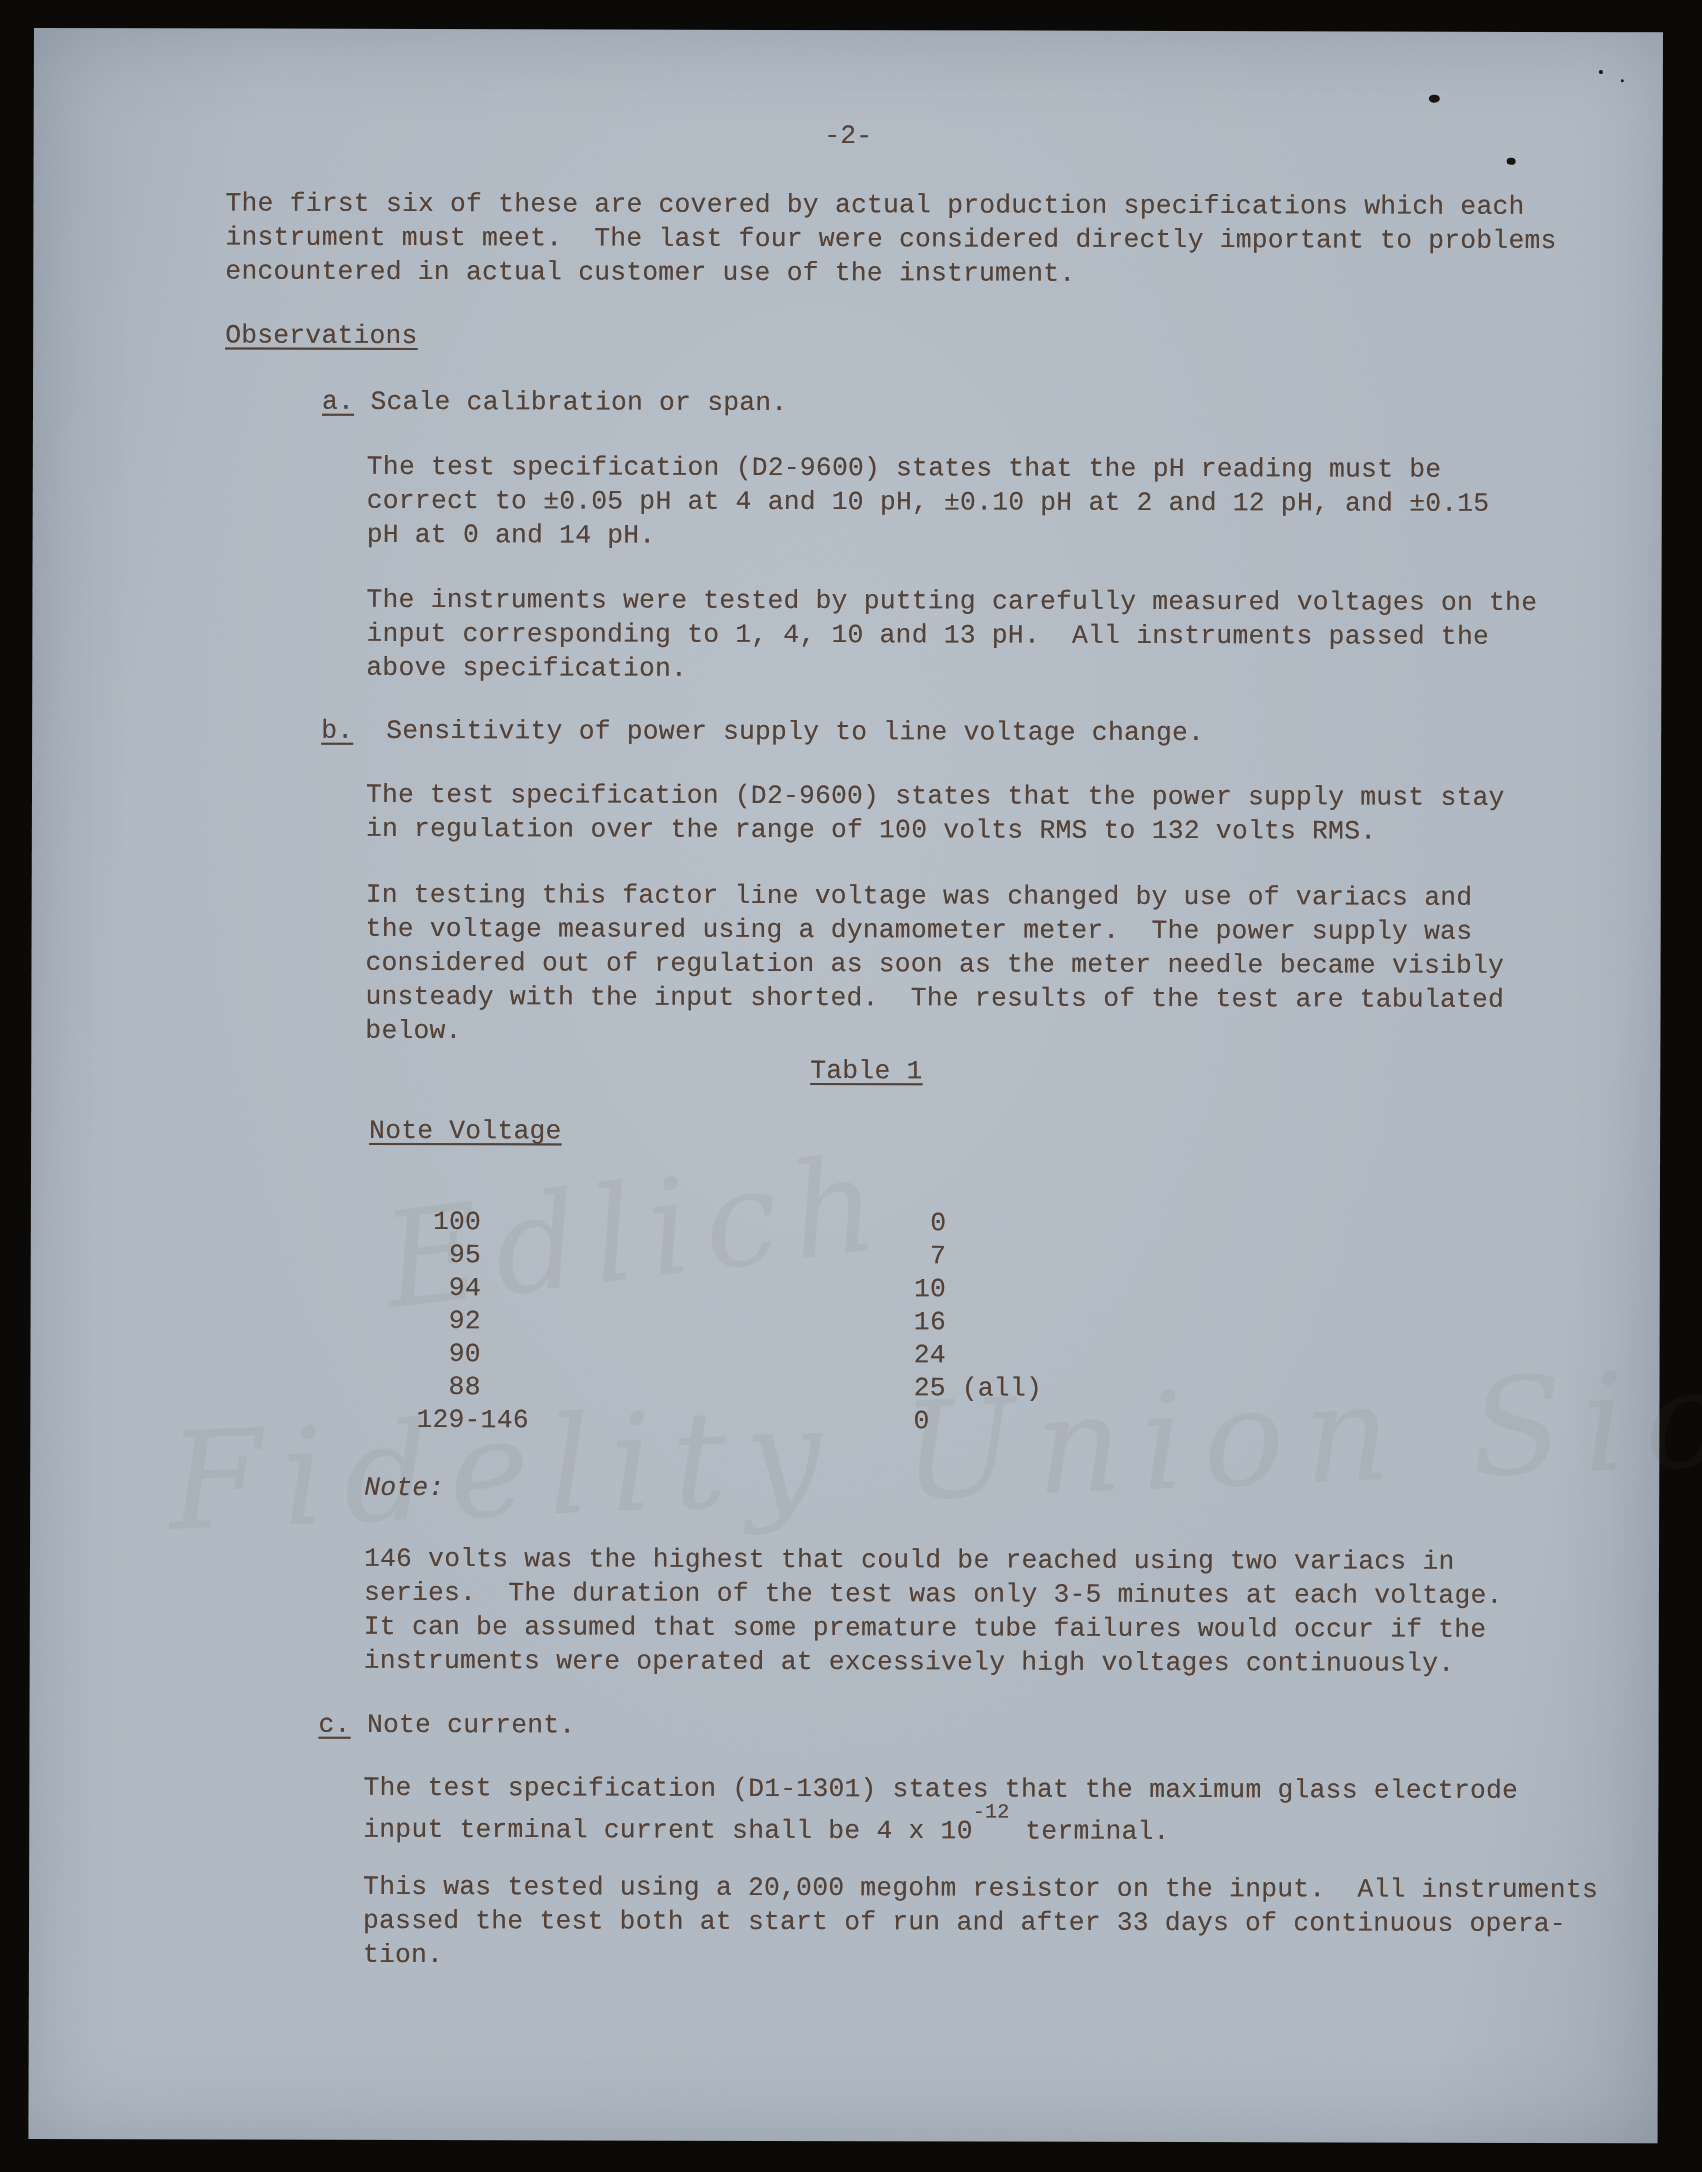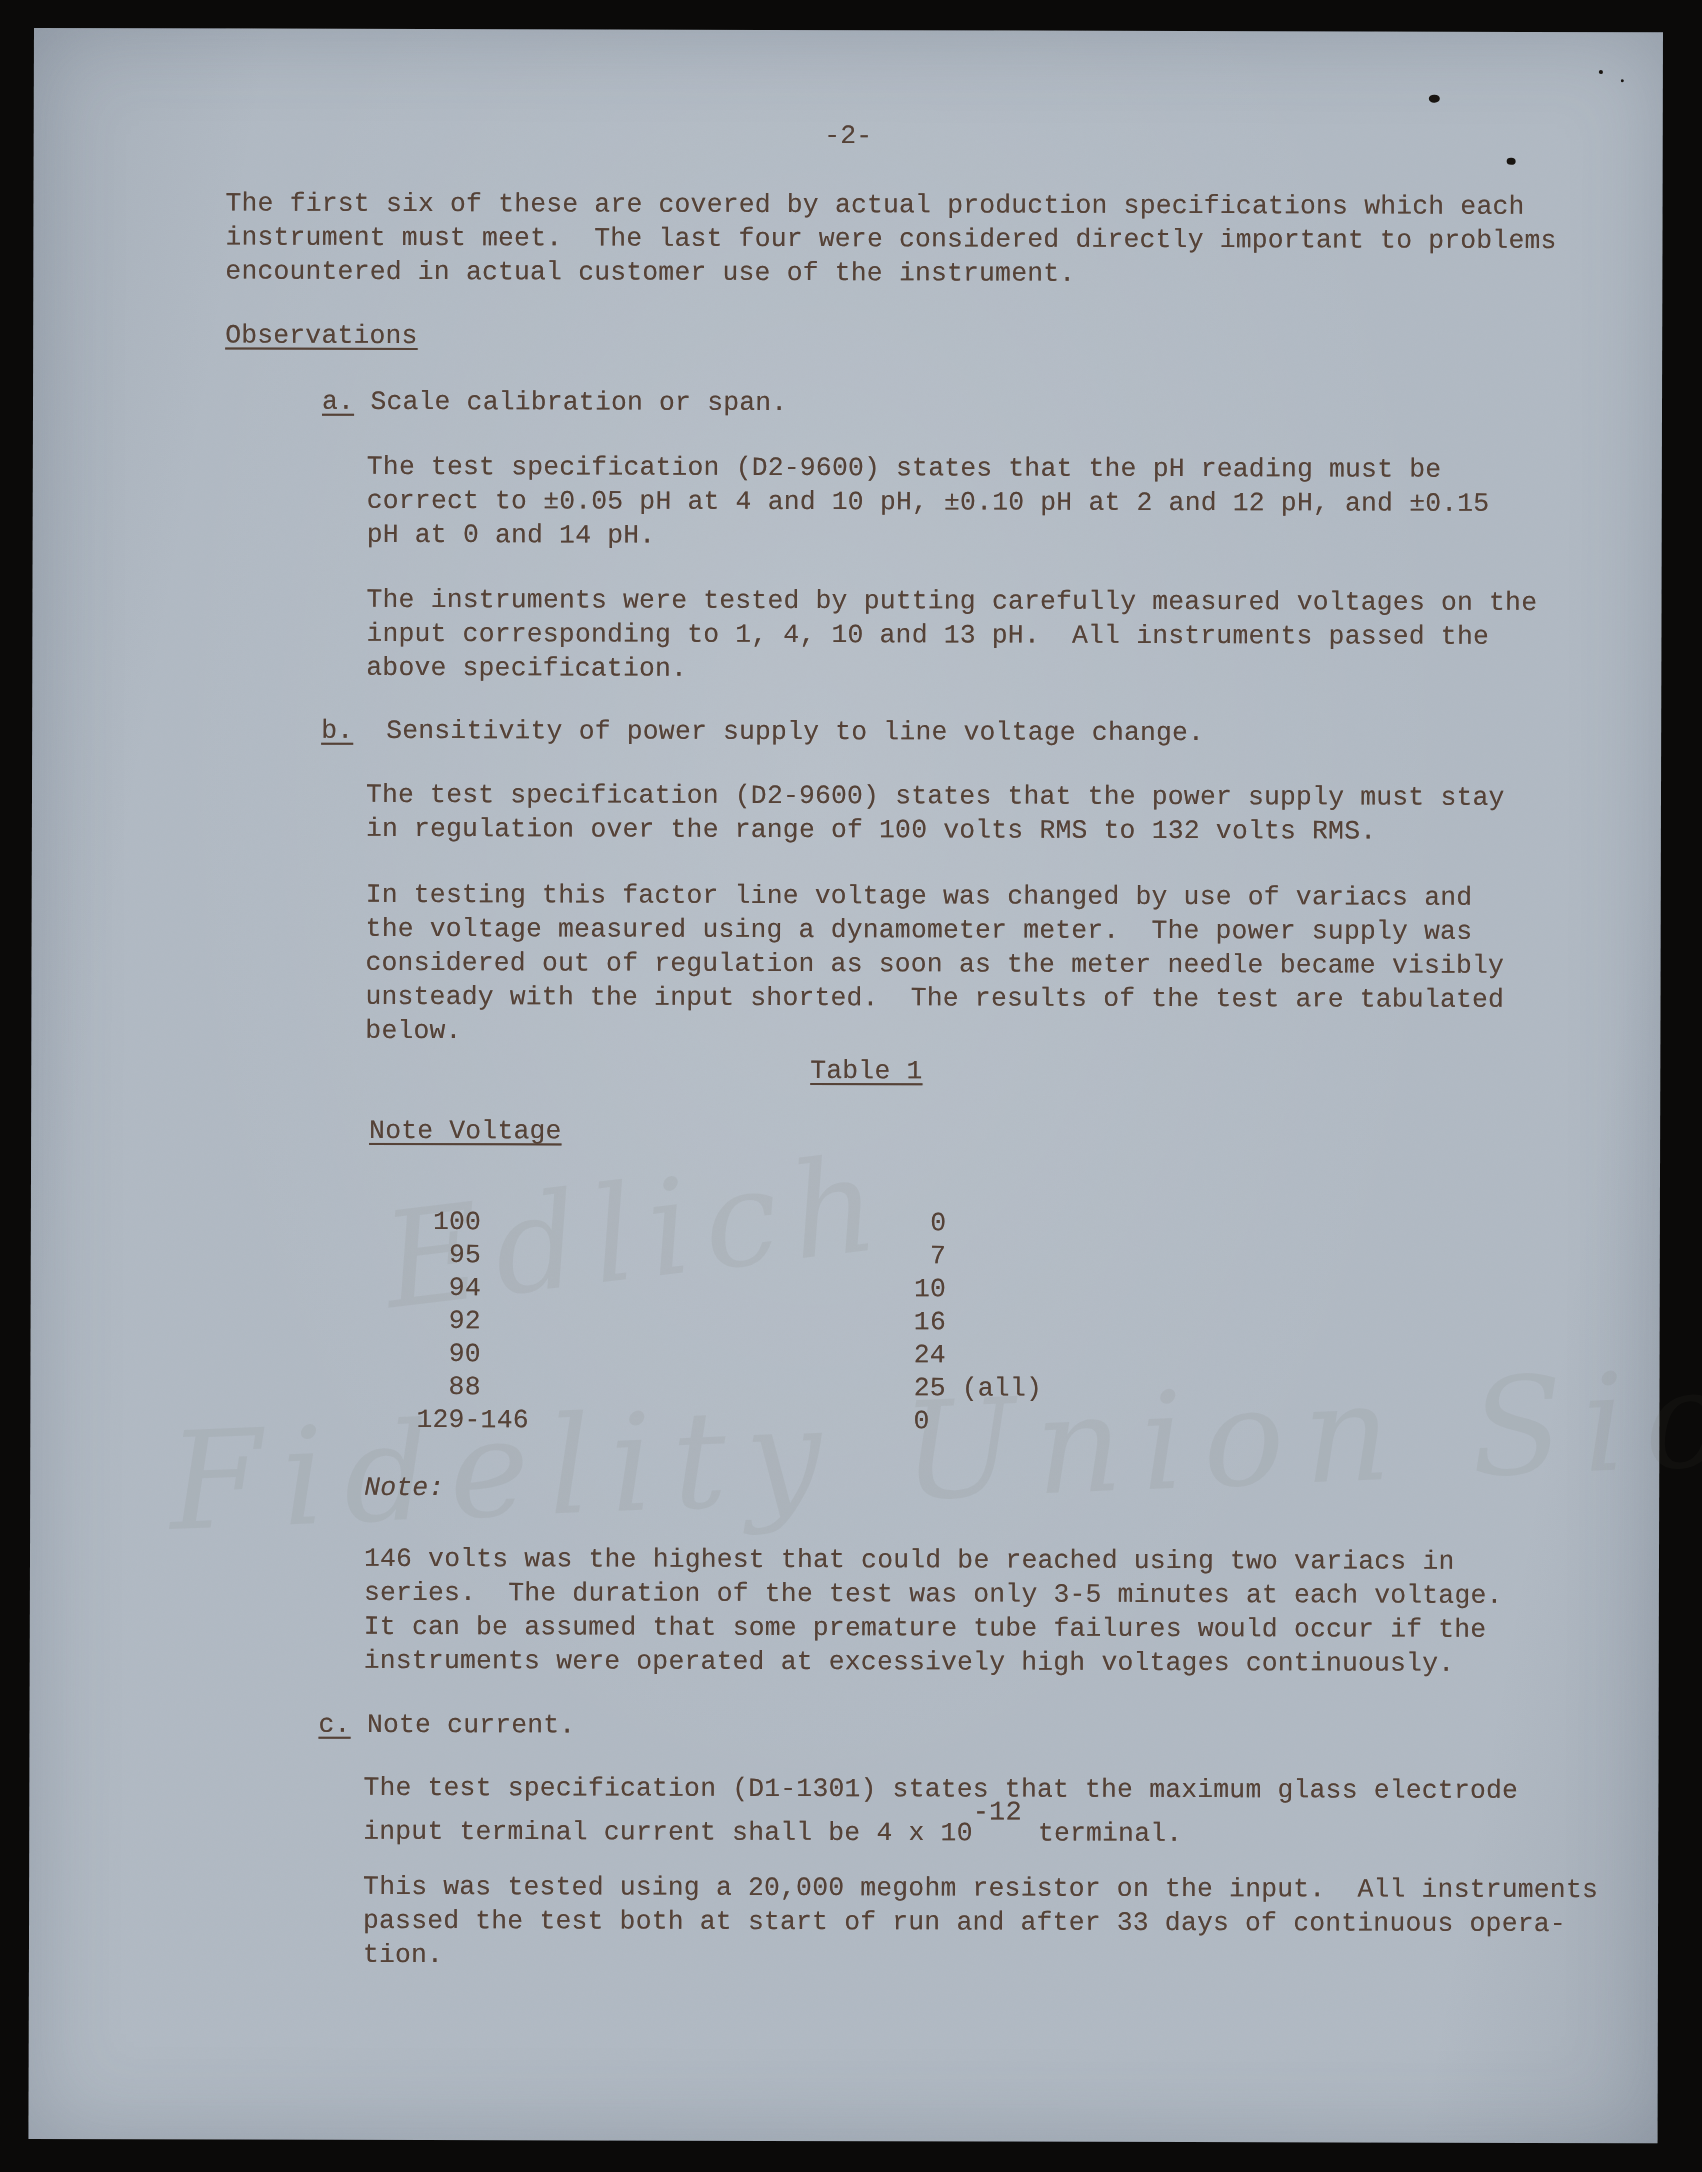--- a/index.html
+++ b/index.html
@@ -26,21 +26,21 @@
     white-space:pre-wrap;
     text-shadow:0 0 0.6px rgba(85,66,55,.55);
   }
   .center{left:0;width:100%;text-align:center;}
   .u{text-decoration:underline;text-decoration-thickness:1.9px;text-underline-offset:5px;}
   .sec{display:flex;align-items:baseline;}
   .gap1{margin-left:16.3px;}
   .gap2{margin-left:33px;}
   .trows{line-height:33px;white-space:pre;}
   .hdr2 span{display:block;}
-  sup.tsup{font-size:27px;position:relative;top:-11.3px;letter-spacing:0.2px;}
+  sup.tsup{font-size:20px;position:relative;top:-11.3px;letter-spacing:0.2px;}
   .wm{
     position:absolute;
     font-family:"DejaVu Serif","Liberation Serif",serif;
     font-style:italic;
     color:rgba(95,95,78,0.55);
     opacity:0.14;
     white-space:nowrap;
     pointer-events:none;
   }
   .wm1{left:352px;top:1125px;font-size:132px;transform:rotate(-7deg);letter-spacing:14px;}

